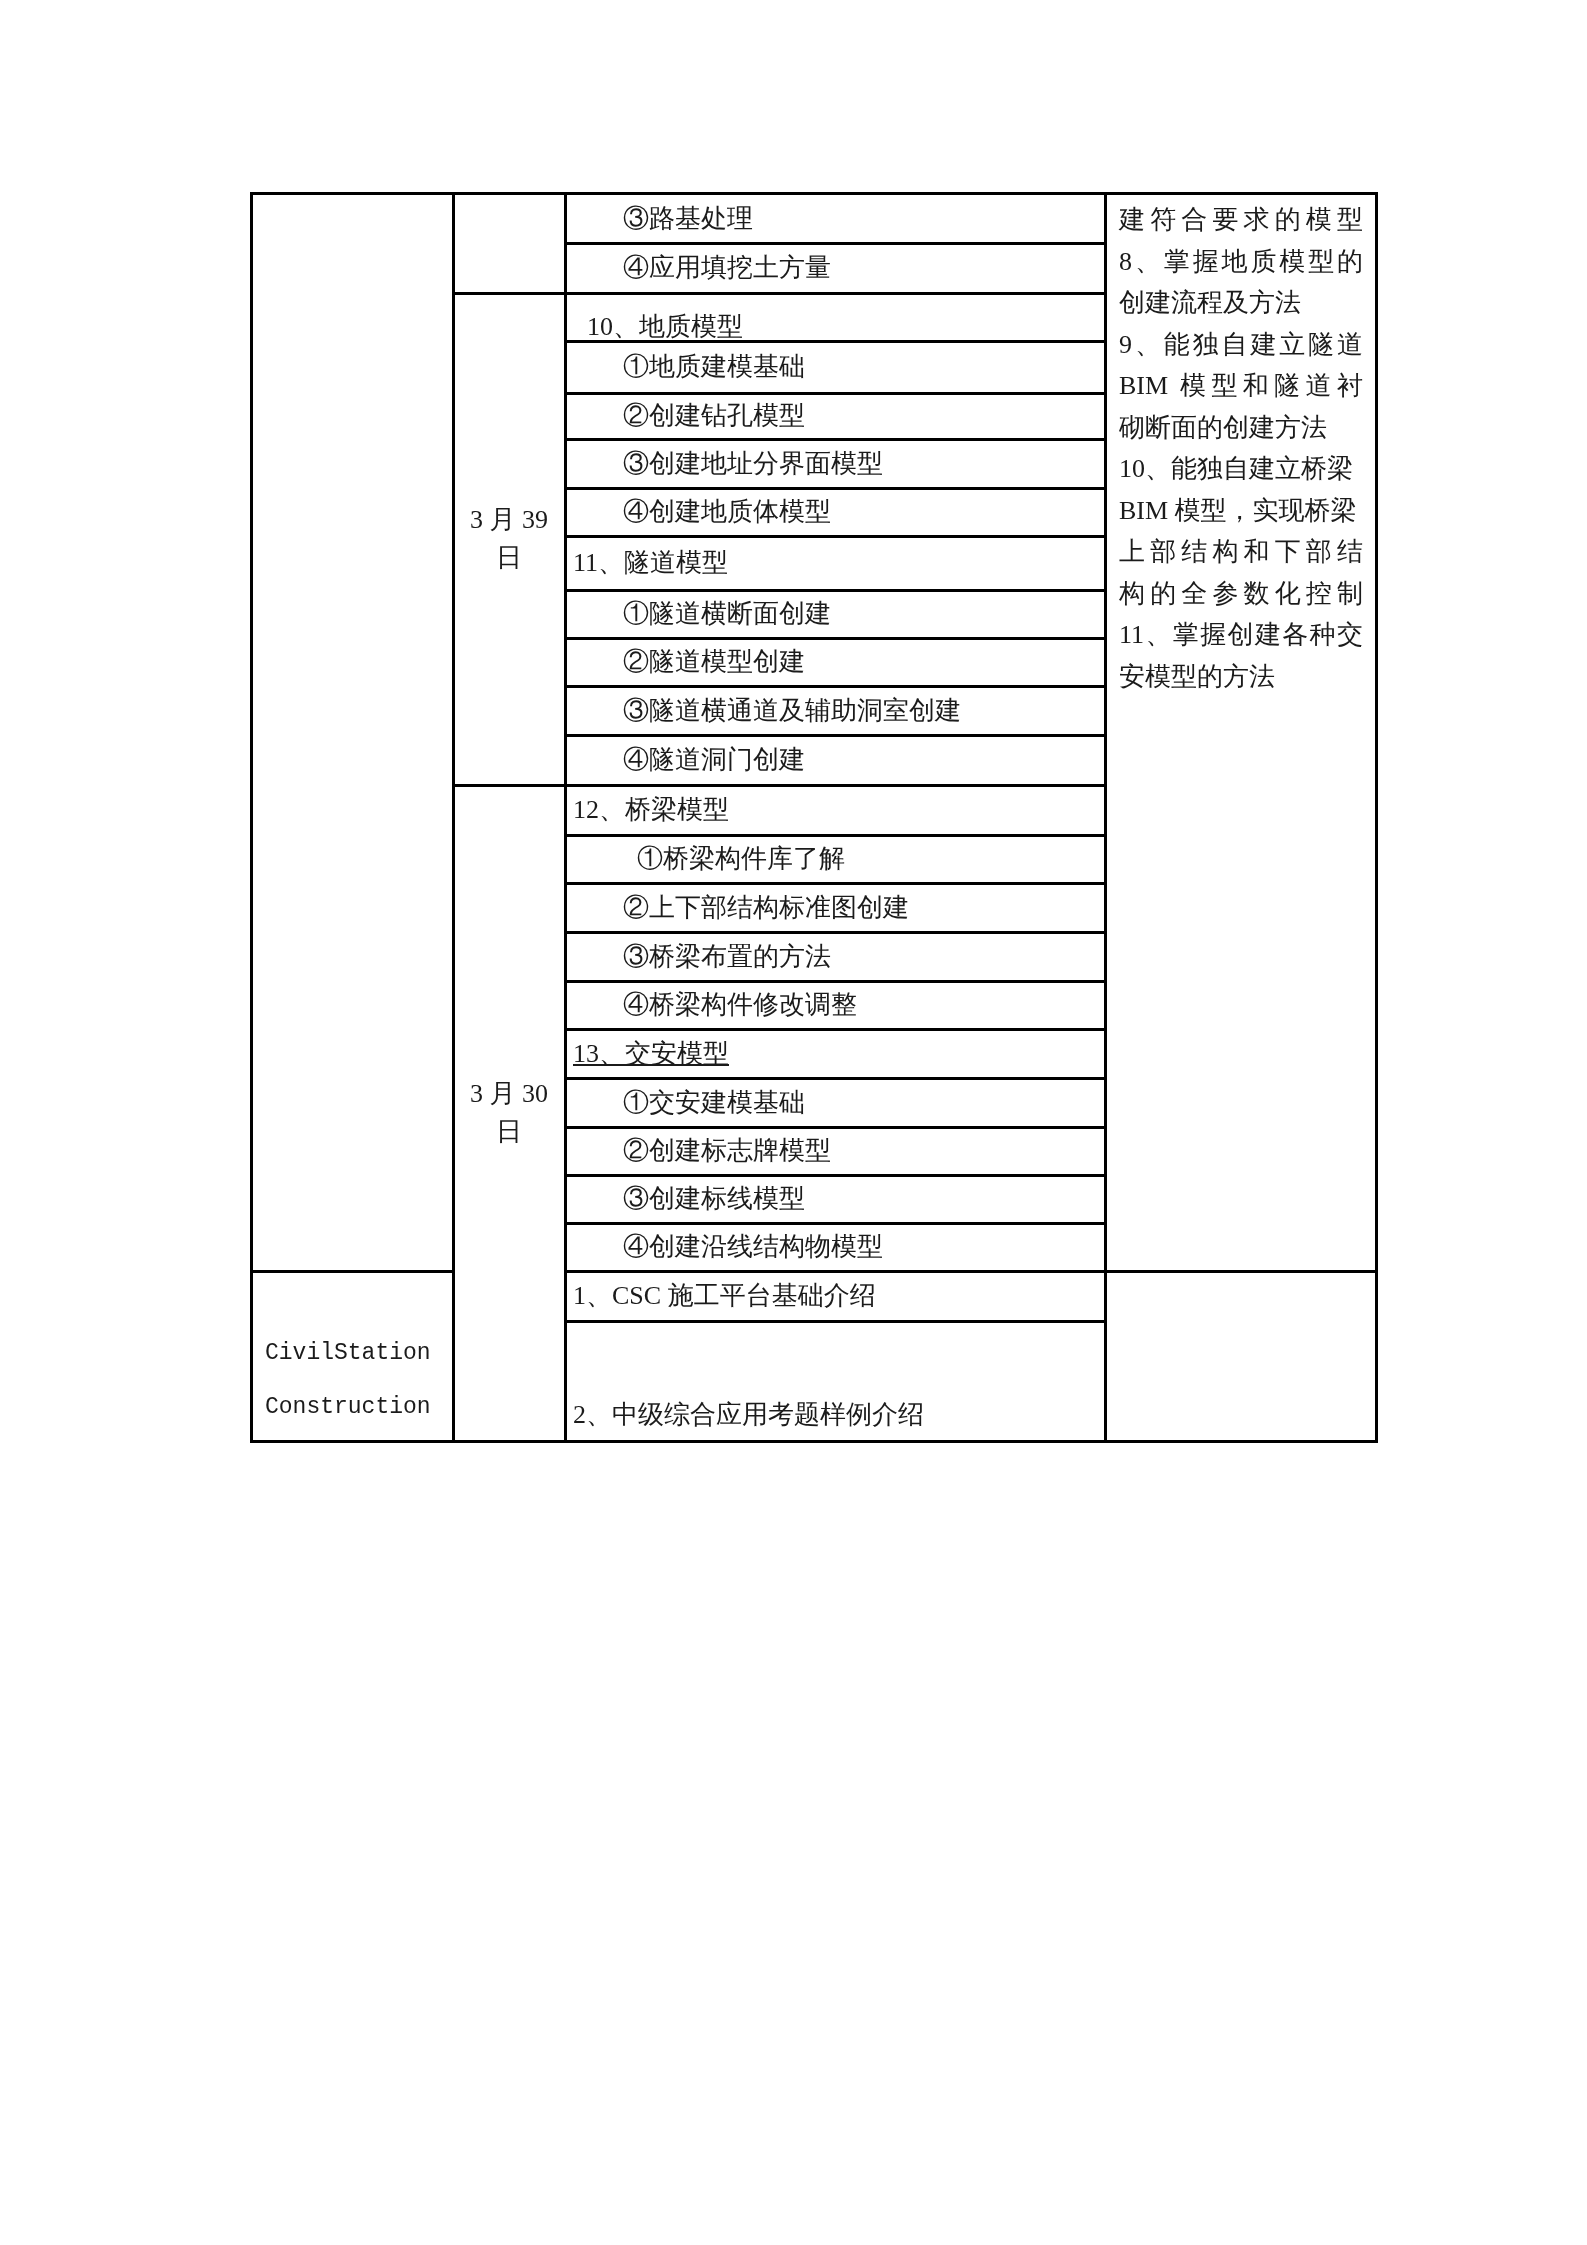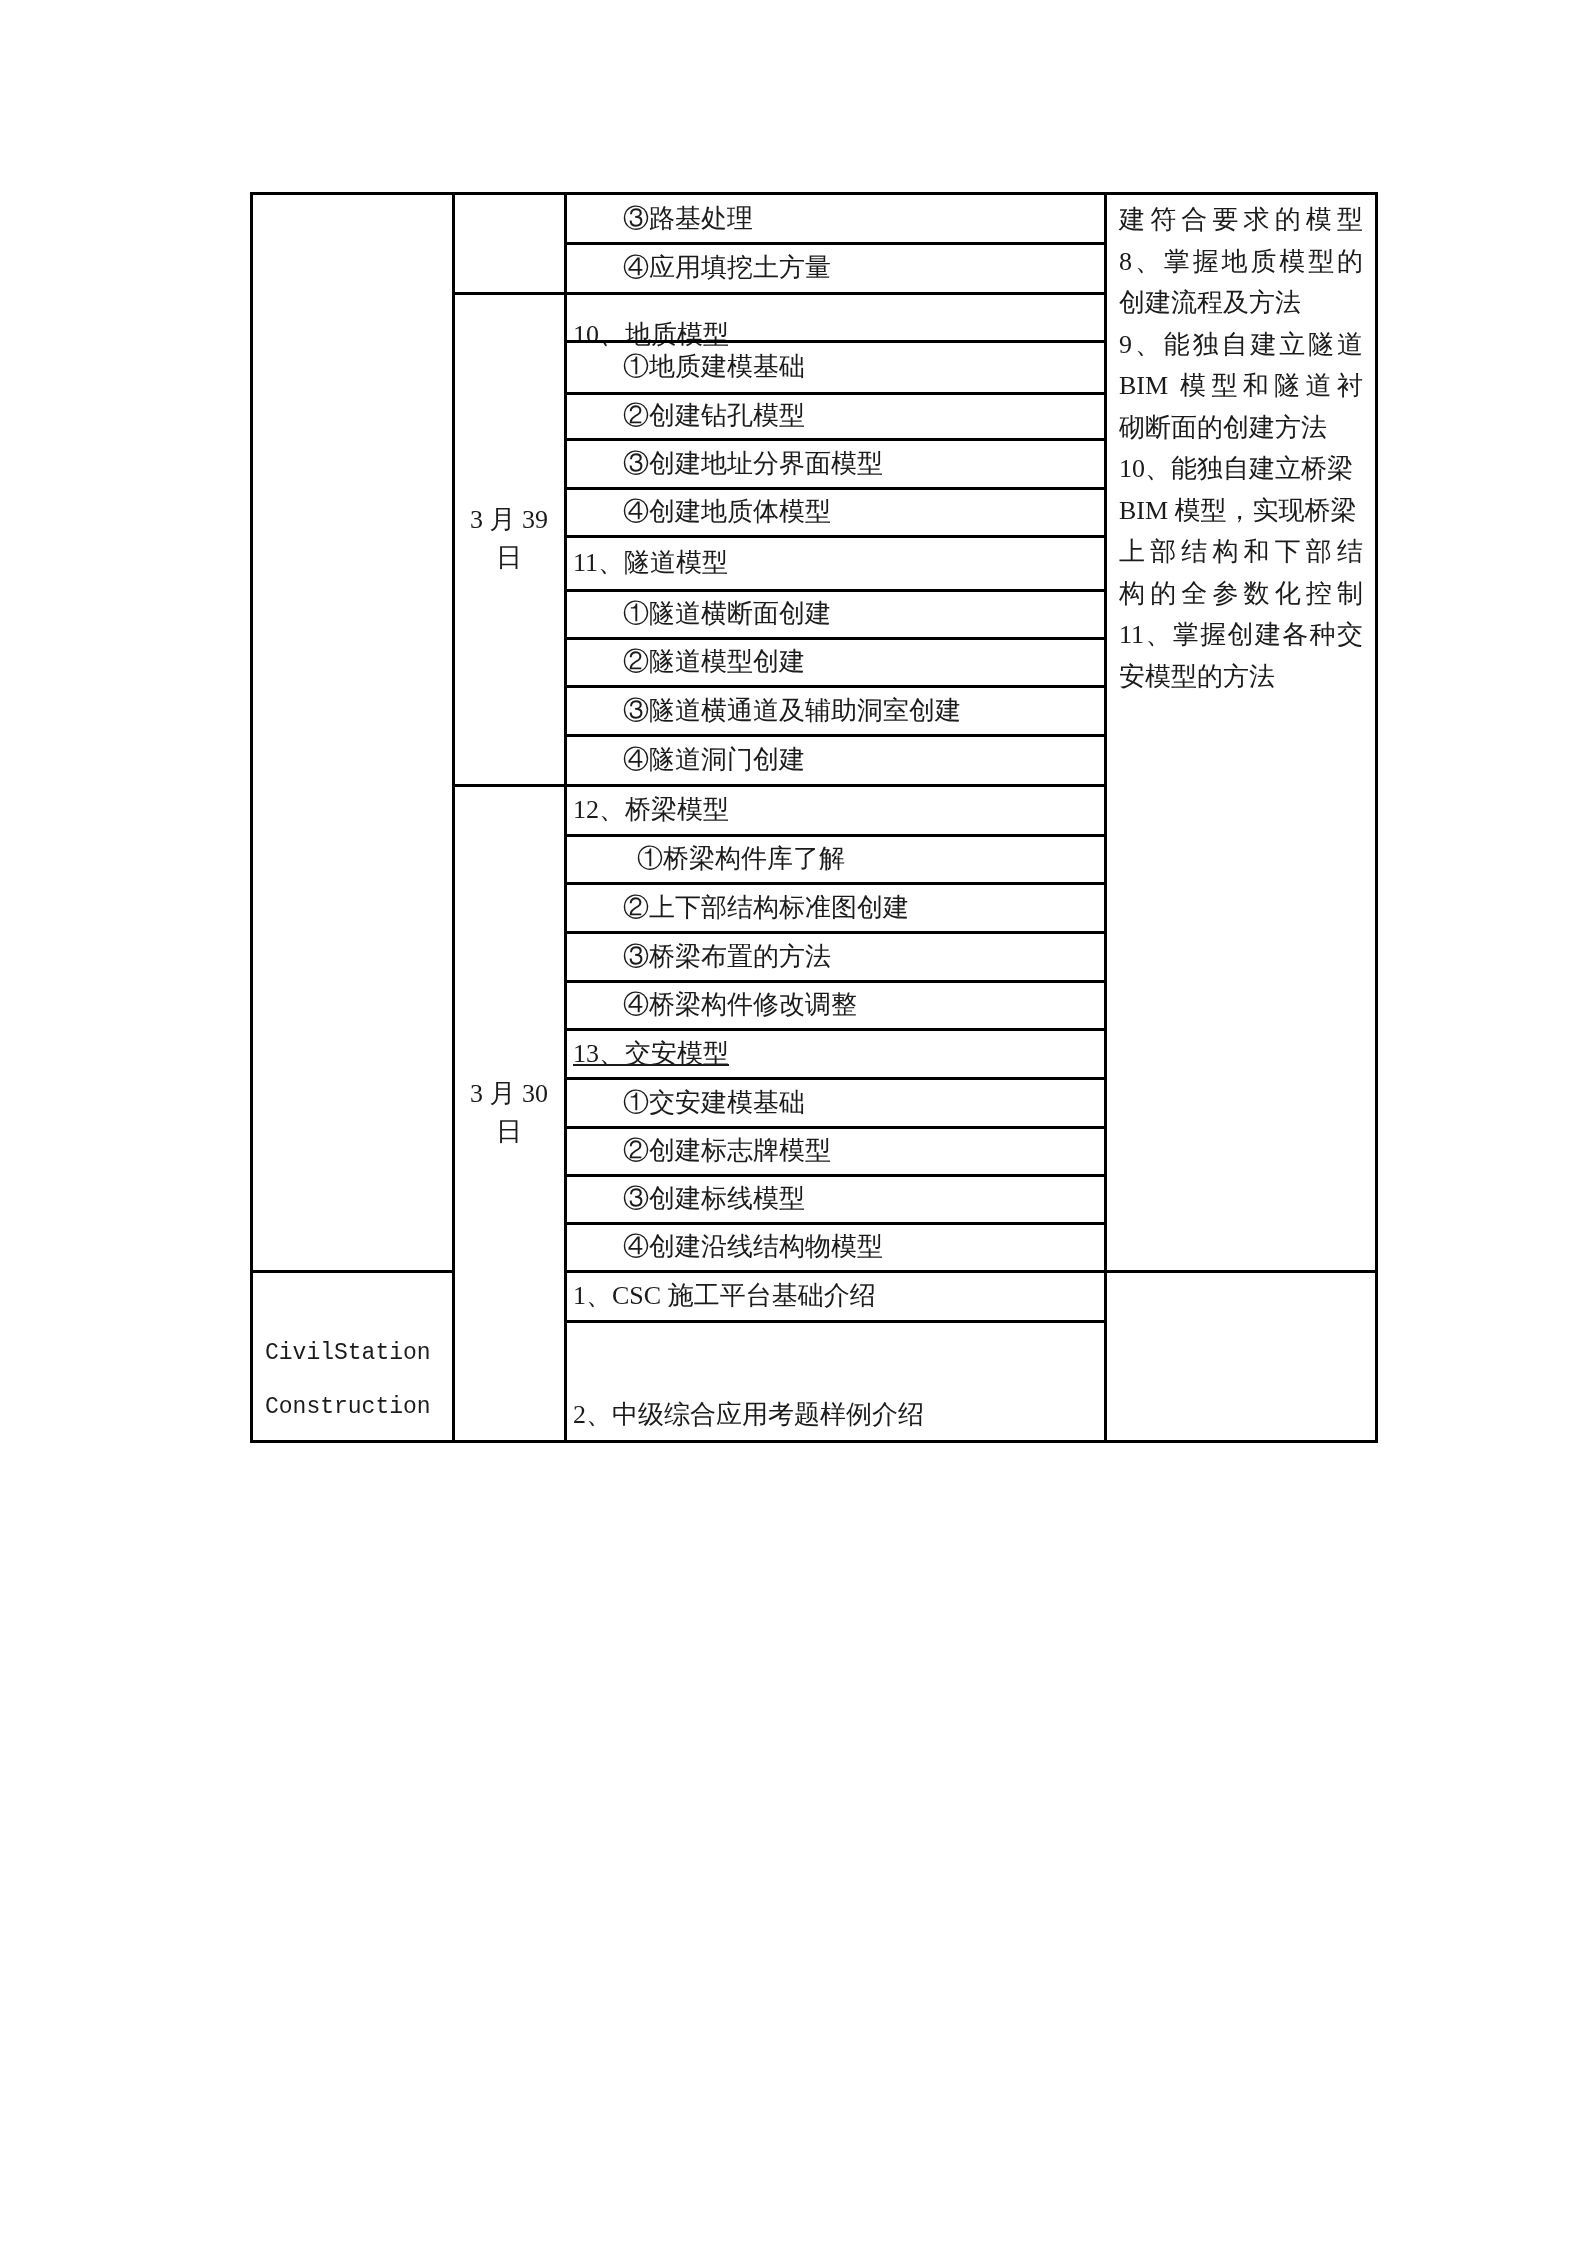--- a/index.html
+++ b/index.html
@@ -52,21 +52,21 @@
       <div>3 月 39</div>
       <div>日</div>
     </div>
   <div class="date-cell" id="date-cell-30" style="top:590px;height:655px;">
       <div>3 月 30</div>
       <div>日</div>
     </div>
   <div id="content-rows">
       <div class="row3 indent" style="top: 0px; height: 48px;">③路基处理</div>
       <div class="row3 indent" style="top: 48px; height: 50px;">④应用填挖土方量</div>
-      <div class="row3" style="top: 116px; height: 48px;">10、地质模型</div>
+      <div class="row3" style="top: 108px; height: 48px; margin-left: 14px;">10、地质模型</div>
       <div class="row3 indent" style="top: 146px; height: 52px;">①地质建模基础</div>
       <div class="row3 indent" style="top: 198px; height: 46px;">②创建钻孔模型</div>
       <div class="row3 indent" style="top: 244px; height: 49px;">③创建地址分界面模型</div>
       <div class="row3 indent" style="top: 293px; height: 48px;">④创建地质体模型</div>
       <div class="row3" style="top: 341px; height: 54px;">11、隧道模型</div>
       <div class="row3 indent" style="top: 395px; height: 48px;">①隧道横断面创建</div>
       <div class="row3 indent" style="top: 443px; height: 48px;">②隧道模型创建</div>
       <div class="row3 indent" style="top: 491px; height: 49px;">③隧道横通道及辅助洞室创建</div>
       <div class="row3 indent" style="top: 540px; height: 50px;">④隧道洞门创建</div>
       <div class="row3" style="top: 590px; height: 50px;">12、桥梁模型</div>

